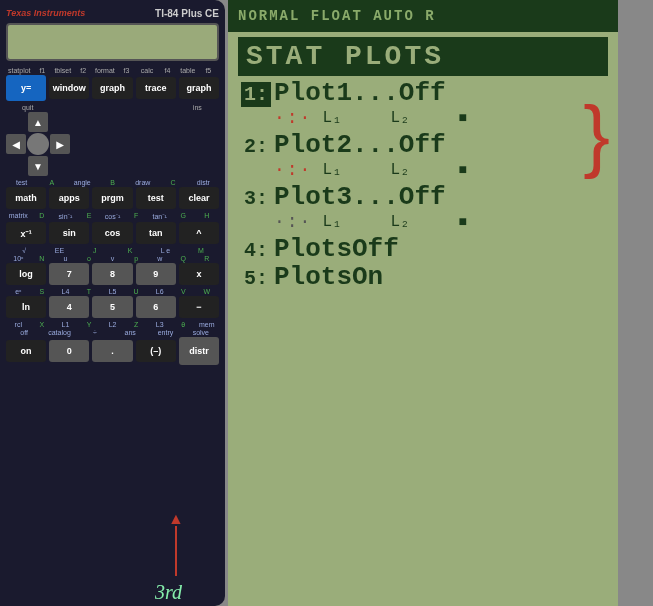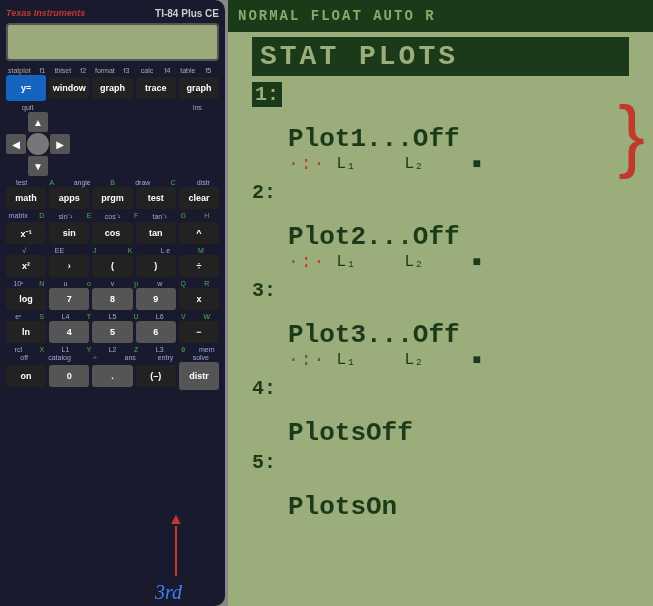--- a/index.html
+++ b/index.html
@@ -147,43 +147,44 @@
       justify-content: center;
       width: 100%;
       height: 100%;
     }
 
     
     .display-panel {
       position: absolute;
       left: 228px;
       top: 0;
-      width: 425px;
+      width: 390px;
       height: 606px;
       background: #8a9a6a;
       overflow: hidden;
     }
 
     .display-header {
       background: #1a3a1a;
       color: #8aaa6a;
       font-family: 'Courier New', monospace;
       font-size: 14px;
       font-weight: bold;
       padding: 4px 10px;
       letter-spacing: 2px;
       height: 32px;
       display: flex;
       align-items: center;
     }
 
     .display-content {
       background: #9aad7a;
-      padding: 5px 24px;
+      padding: 5px 10px;
       height: calc(100% - 32px);
+      text-align: center;
     }
 
     .stat-plots-title {
       background: #1a3a1a;
       color: #9aad7a;
       font-family: 'Courier New', monospace;
       font-size: 28px;
       font-weight: bold;
       letter-spacing: 3px;
       padding: 4px 8px;
@@ -212,21 +213,20 @@
       background: #1a3a1a;
       color: #9aad7a;
       padding: 1px 3px;
       font-size: 20px;
     }
 
     .plot-text {
       font-size: 26px;
       color: #1a3a1a;
       line-height: 1;
-      margin-top: 46px;
     }
 
     .plot-sub {
       display: flex;
       align-items: center;
       gap: 10px;
       margin-left: 36px;
       margin-bottom: 4px;
       font-size: 16px;
       color: #1a3a1a;
@@ -284,21 +284,21 @@
       bottom: 78px;
       left: 13px;
       color: #c0392b;
       font-size: 16px;
     }
 
     .arrow-text {
       position: absolute;
       bottom: 2px;
       left: 0px;
-      color: #3b82f6;
+      color: #86efac;
       font-size: 20px;
       font-style: italic;
       font-family: serif;
     }
   </style>
 </head>
 <body>
 
 <div class="calculator">
 
@@ -398,27 +398,20 @@
 
   <div class="btn-label-row">
     <span style="color:#9ad">√</span>
     <span style="color:#9ad">EE</span>
     <span style="color:#4CAF50">J</span>
     <span style="color:#4CAF50">K</span>
     <span style="color:#9ad">L e</span>
     <span style="color:#4CAF50">M</span>
   </div>
 
-  <div class="btn-row">
-    <button class="calc-btn dark">x²</button>
-    <button class="calc-btn dark">›</button>
-    <button class="calc-btn dark">(</button>
-    <button class="calc-btn dark">)</button>
-    <button class="calc-btn dark">÷</button>
-  </div>
 
   <div class="btn-label-row">
     <span style="color:#9ad">10ˣ</span>
     <span style="color:#4CAF50">N</span>
     <span style="color:#9ad">u</span>
     <span style="color:#4CAF50">o</span>
     <span style="color:#9ad">v</span>
     <span style="color:#4CAF50">p</span>
     <span style="color:#9ad">w</span>
     <span style="color:#4CAF50">Q</span>

